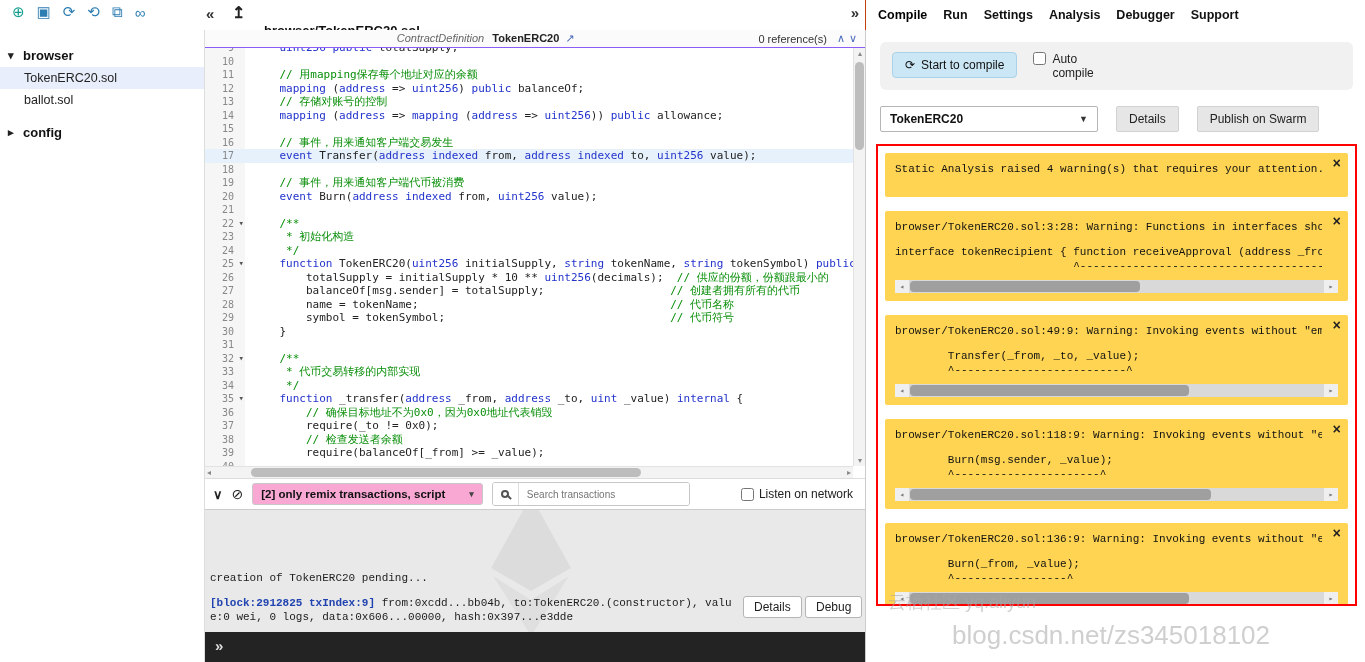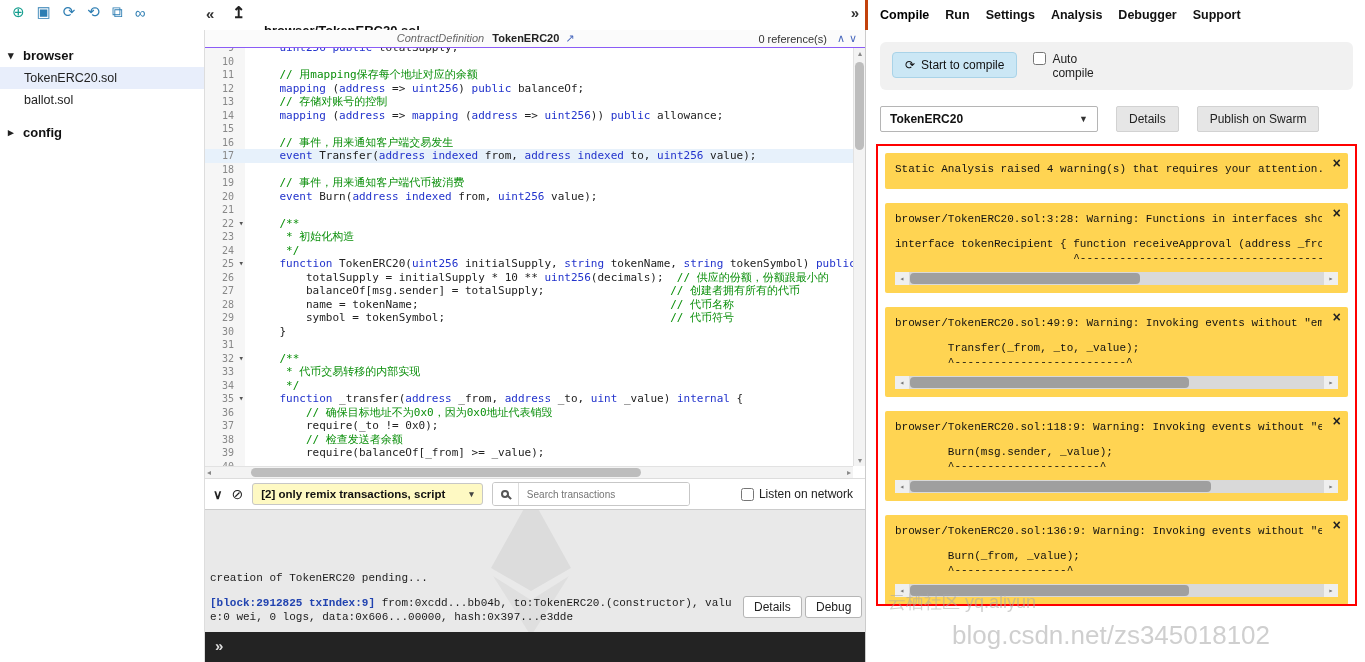--- a/index.html
+++ b/index.html
@@ -13,21 +13,21 @@
   #collapse-left { position:absolute; left:206px; top:5px; font-size:15px; color:#333; font-weight:bold; }
   #publish-up { position:absolute; left:232px; top:3px; font-size:16px; color:#222; font-weight:bold; }
   #editor-tab { position:absolute; left:258px; top:20px; display:flex; align-items:center; gap:2px;
     padding:3px 6px;flex-direction:column; }
   #editor-tab .tab-label { font-weight:bold; font-size:13px; color:#111; }
   #editor-tab .tab-close { font-weight:bold; color:#6b2020; font-size:14px; cursor:pointer; }
   #expand-right { position:absolute; right:6px; top:4px; font-size:15px; font-weight:bold; color:#333; }
 
   
   #plugin-header { position:absolute; left:865px; top:0; width:500px; height:30px;
-    border-left:3px solid #c2410c; display:flex; align-items:center; padding-left:12px; }
+    border-left:1px solid #c2410c; display:flex; align-items:center; padding-left:12px; }
   .menu-item { font-size:12.5px; font-weight:bold; color:#111; margin-right:16px; cursor:pointer; }
   .menu-item.active { color:#000; }
 
   
   #sidebar { position:absolute; left:0; top:30px; width:205px; height:632px;
     background:#fff; border-right:1px solid #ddd; padding-top:14px; }
   .tree-folder { display:flex; align-items:center; gap:5px; font-size:13px; font-weight:bold;
     color:#111; padding:4px 8px; cursor:pointer; }
   .tree-folder .arrow { font-size:11px; color:#222; width:10px; }
   .tree-file { font-size:12.5px; color:#222; padding:4px 8px 4px 24px; cursor:pointer; }
@@ -70,21 +70,21 @@
   #h-thumb { position:absolute; left:46px; top:1px; width:390px; height:9px; background:#bdbdbd; border-radius:5px; }
   .h-arrow { position:absolute; top:0; font-size:8px; color:#888; line-height:12px; }
 
   
   #terminal-toolbar { position:absolute; left:205px; top:478px; width:660px; height:32px;
     background:#fff; border-top:1px solid #ddd; border-bottom:1px solid #ccc;
     display:flex; align-items:center; gap:9px; padding:0 8px; }
   #term-expand { font-size:13px; font-weight:bold; color:#222; }
   #term-clear { font-size:14px; color:#222; }
   #term-filter { display:flex; align-items:center; gap:24px; border:1px solid #c7c7c7; border-radius:3px;
-    padding:4px 8px; font-size:11.5px; font-weight:bold; color:#111; background:#fef9c3; cursor:pointer; }
+    padding:4px 8px; font-size:11.5px; font-weight:bold; color:#111; background:#f9a8d4; cursor:pointer; }
   #term-filter .dd-caret { font-size:9px; color:#444; }
   #term-search { display:flex; align-items:stretch; border:1px solid #c7c7c7; border-radius:3px; overflow:hidden; height:24px; }
   #term-search .mag-box { width:26px; background:#fff; border-right:1px solid #ddd;
     display:flex; align-items:center; justify-content:center; }
   .mag { width:8px; height:8px; border:2px solid #555; border-radius:50%; position:relative; display:inline-block; }
   .mag::after { content:""; position:absolute; width:6px; height:2px; background:#555;
     transform:rotate(45deg); right:-5px; bottom:-2px; }
   #term-search input { border:none; outline:none; width:170px; font-size:10px; padding:0 8px; color:#333; }
   #listen-wrap { margin-left:auto; display:flex; align-items:center; gap:5px; font-size:12px; color:#222; margin-right:4px; }
 
@@ -295,21 +295,21 @@
     <div id="contract-select">
       <span>TokenERC20</span>
       <span class="dd-caret">▼</span>
     </div>
     <button class="gray-btn">Details</button>
     <button class="gray-btn">Publish on Swarm</button>
   </div>
   <div id="result-box">
     <div class="warn-box">
       <span class="warn-close">×</span>
-      <div class="w-line1" style="margin-bottom:4px">Static Analysis raised 4 warning(s) that requires your attention.</div>
+      <div class="w-line1" style="margin-bottom:12px">Static Analysis raised 4 warning(s) that requires your attention.</div>
     </div>
     <div id="warnings-list">
         <div class="warn-box">
           <span class="warn-close">×</span>
           <div class="w-line1">browser/TokenERC20.sol:3:28: Warning: Functions in interfaces should be</div>
           <div class="w-line2">interface tokenRecipient { function receiveApproval (address _from, uint2</div>
           <div class="w-caret">                           ^----------------------------------------------</div>
           <div class="w-scroll">
             <span class="sc-arrow sc-left">◂</span>
             <div class="sc-thumb" style="width: 52%;"></div>

